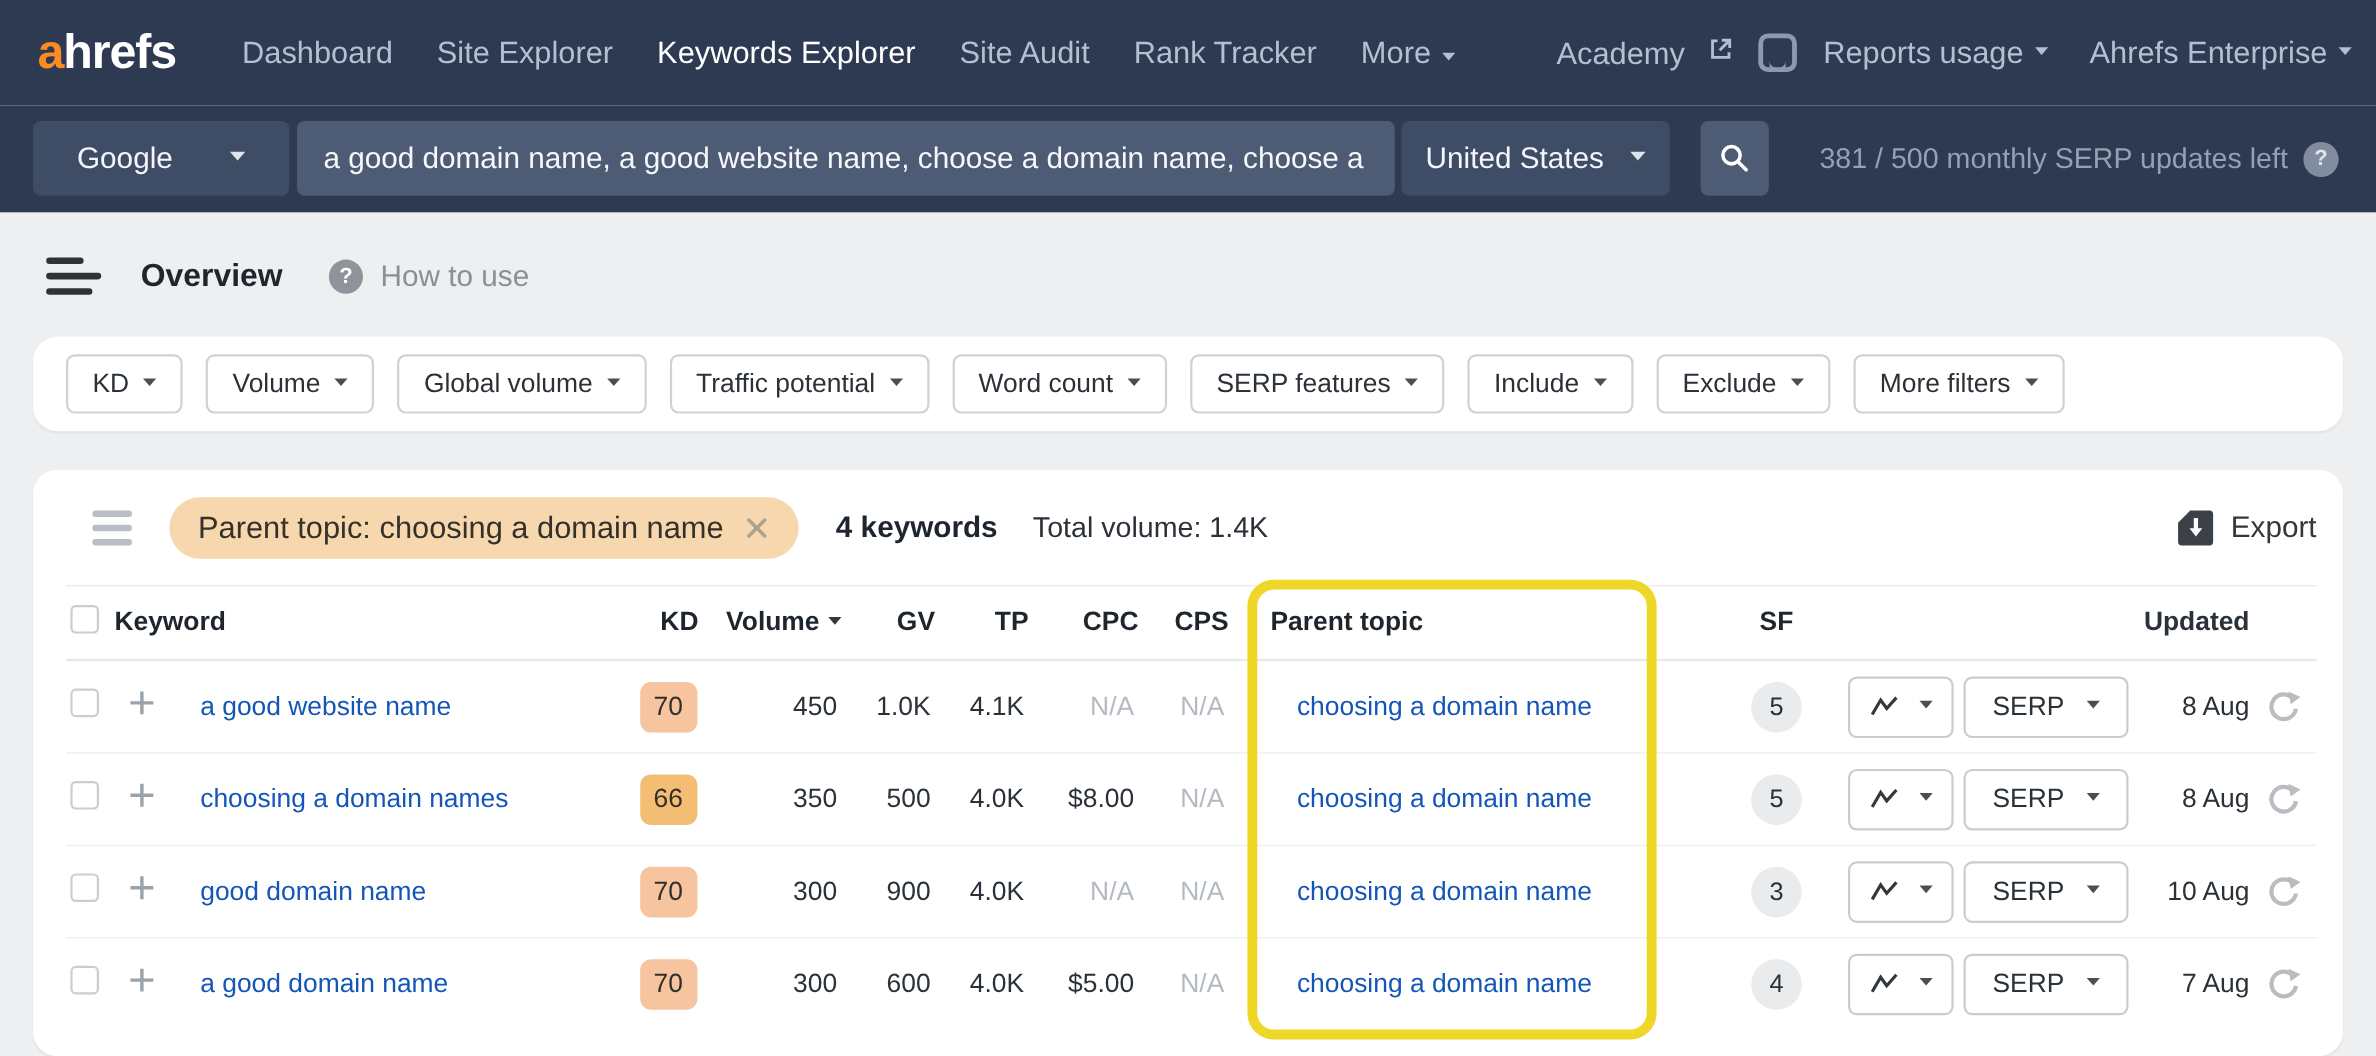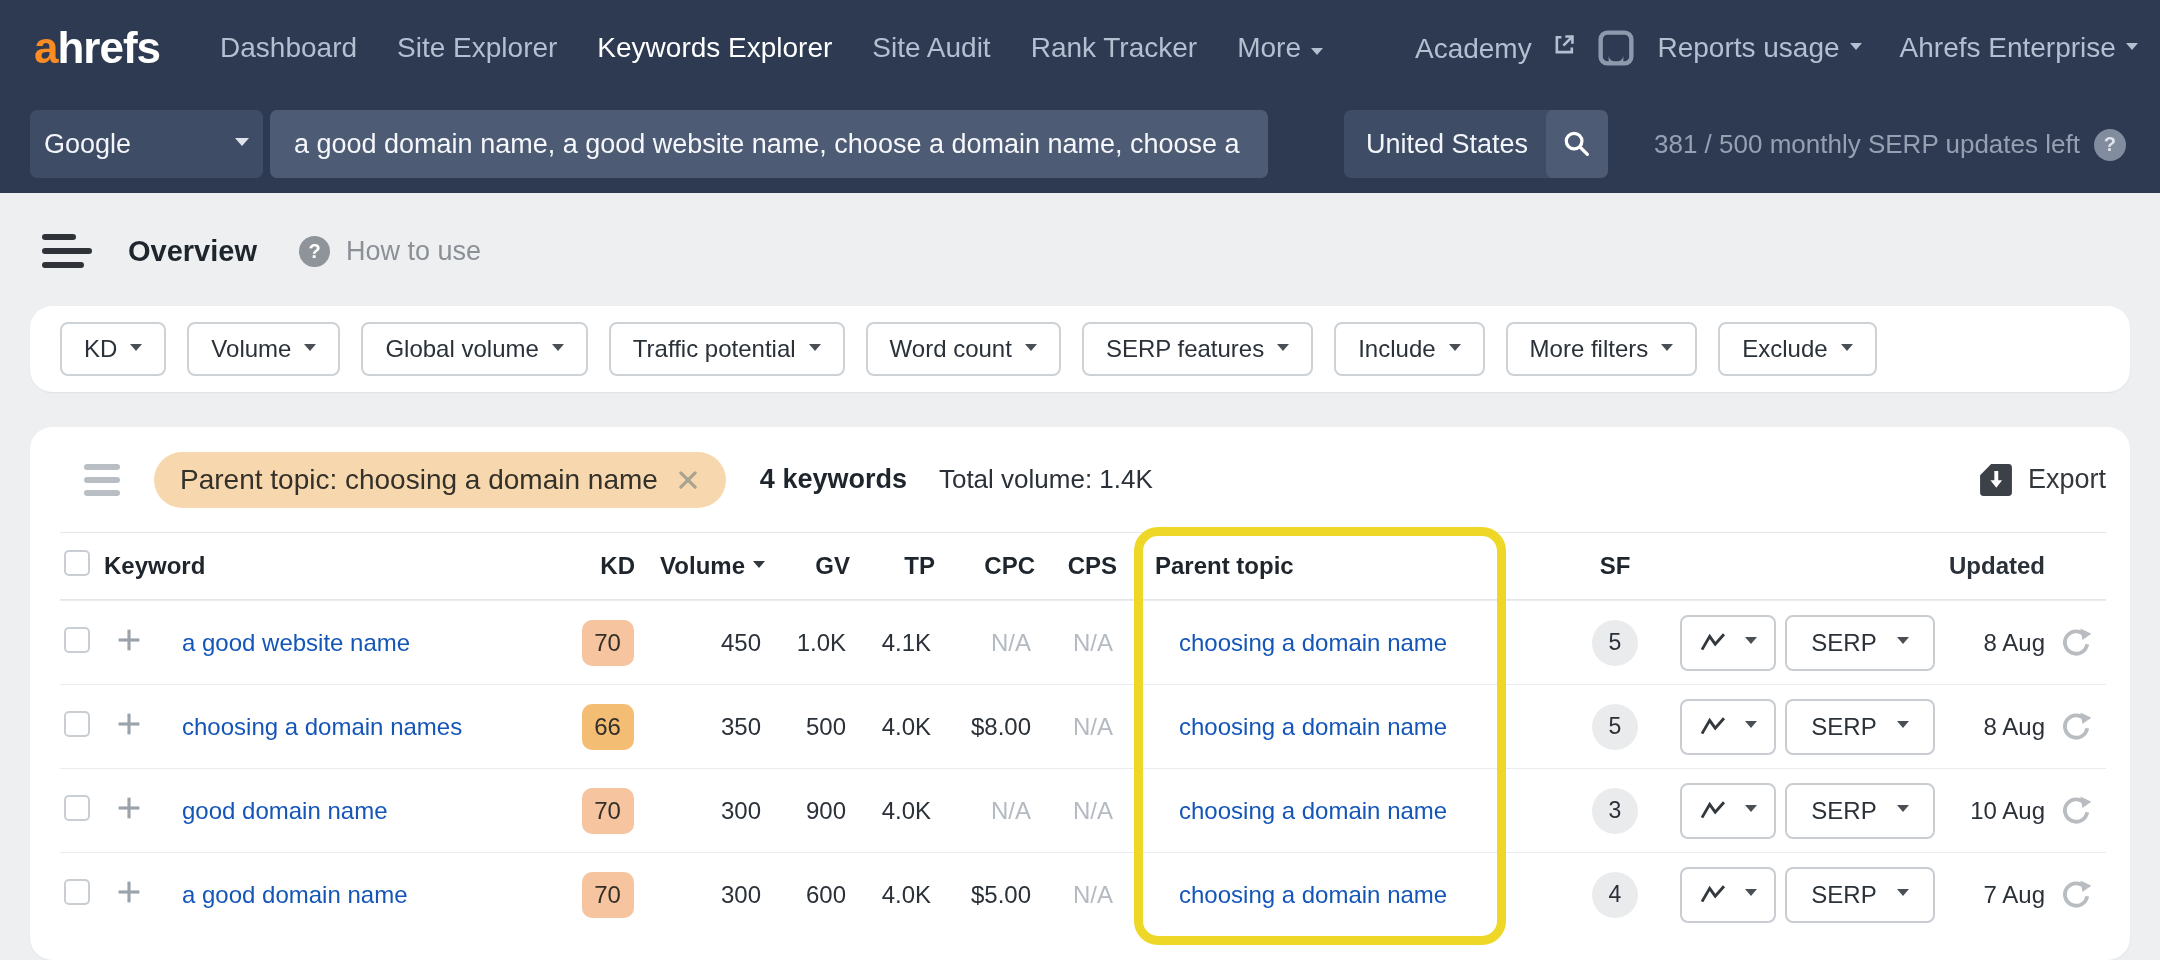--- a/index.html
+++ b/index.html
@@ -18,24 +18,24 @@
          border-top:8px solid currentColor; margin-left:10px; position:relative; top:-2px; }
   .crt.sm { border-left-width:6px; border-right-width:6px; border-top-width:7px; }
   .nav-div { width:2px; height:40px; background:#47546c; margin:0 26px; }
   .nav-right { margin-left:auto; display:flex; align-items:center; }
   .icnbtn { display:flex; align-items:center; color:#b4bfd1; font-size:28px; margin-left:38px; cursor:pointer; white-space:nowrap; }
   .ext-ic { margin-left:12px; }
 
   
   .searchbar { position:absolute; left:0; top:96px; width:2160px; height:97px; background:#2d3a52; }
   .sb-seg { position:absolute; top:14px; height:68px; border-radius:7px; display:flex; align-items:center; }
-  .sb-engine { left:30px; width:233px; background:#3f4c65; color:#f2f5f9; font-size:27px; padding:0 14px; justify-content:space-between; cursor:pointer; }
+  .sb-engine { left:30px; width:233px; background:#3f4c65; color:#f2f5f9; font-size:27px; padding:0 40px; justify-content:space-between; cursor:pointer; }
   .sb-input { left:270px; width:998px; background:#4e5b74; border:none; color:#f5f7fa; font-size:27px; padding:0 24px;
               border-radius:7px; position:absolute; top:14px; height:68px; white-space:nowrap; overflow:hidden; outline:none; }
-  .sb-country { left:1344px; width:244px; background:#3f4c65; color:#f2f5f9; font-size:27px; padding:0 22px; justify-content:space-between; cursor:pointer; }
+  .sb-country { left:1274px; width:244px; background:#3f4c65; color:#f2f5f9; font-size:27px; padding:0 22px; justify-content:space-between; cursor:pointer; }
   .sb-btn { left:1546px; width:62px; background:#4e5b74; justify-content:center; cursor:pointer; }
   .sb-quota { position:absolute; left:1654px; top:0; height:97px; display:flex; align-items:center; color:#96a0b2; font-size:26px; }
   .qmark { width:32px; height:32px; border-radius:50%; background:#818c9f; color:#2d3a52; font-weight:bold; font-size:20px;
            display:inline-flex; align-items:center; justify-content:center; margin-left:14px; cursor:pointer; }
   .qmark::before { content:"?"; color:#dfe4ec; }
 
   
   .ovrow { position:absolute; left:42px; top:213px; height:76px; display:flex; align-items:center; }
   .burger { display:flex; flex-direction:column; gap:8px; cursor:pointer; }
   .burger i { display:block; height:6px; border-radius:3px; background:#2f3338; }
@@ -193,25 +193,25 @@
       </div>
     <div class="fbtn">
         <span>SERP features</span>
         <span class="crt sm"></span>
       </div>
     <div class="fbtn">
         <span>Include</span>
         <span class="crt sm"></span>
       </div>
     <div class="fbtn">
+        <span>Exclude</span>
+        <span class="crt sm"></span>
+      </div>
+    <div class="fbtn">
         <span>More filters</span>
-        <span class="crt sm"></span>
-      </div>
-    <div class="fbtn">
-        <span>Exclude</span>
         <span class="crt sm"></span>
       </div>
   </div>
 
   <div class="card table-card">
 
     <div class="chiprow">
       <div class="burger2">
           <i></i>
           <i></i>

